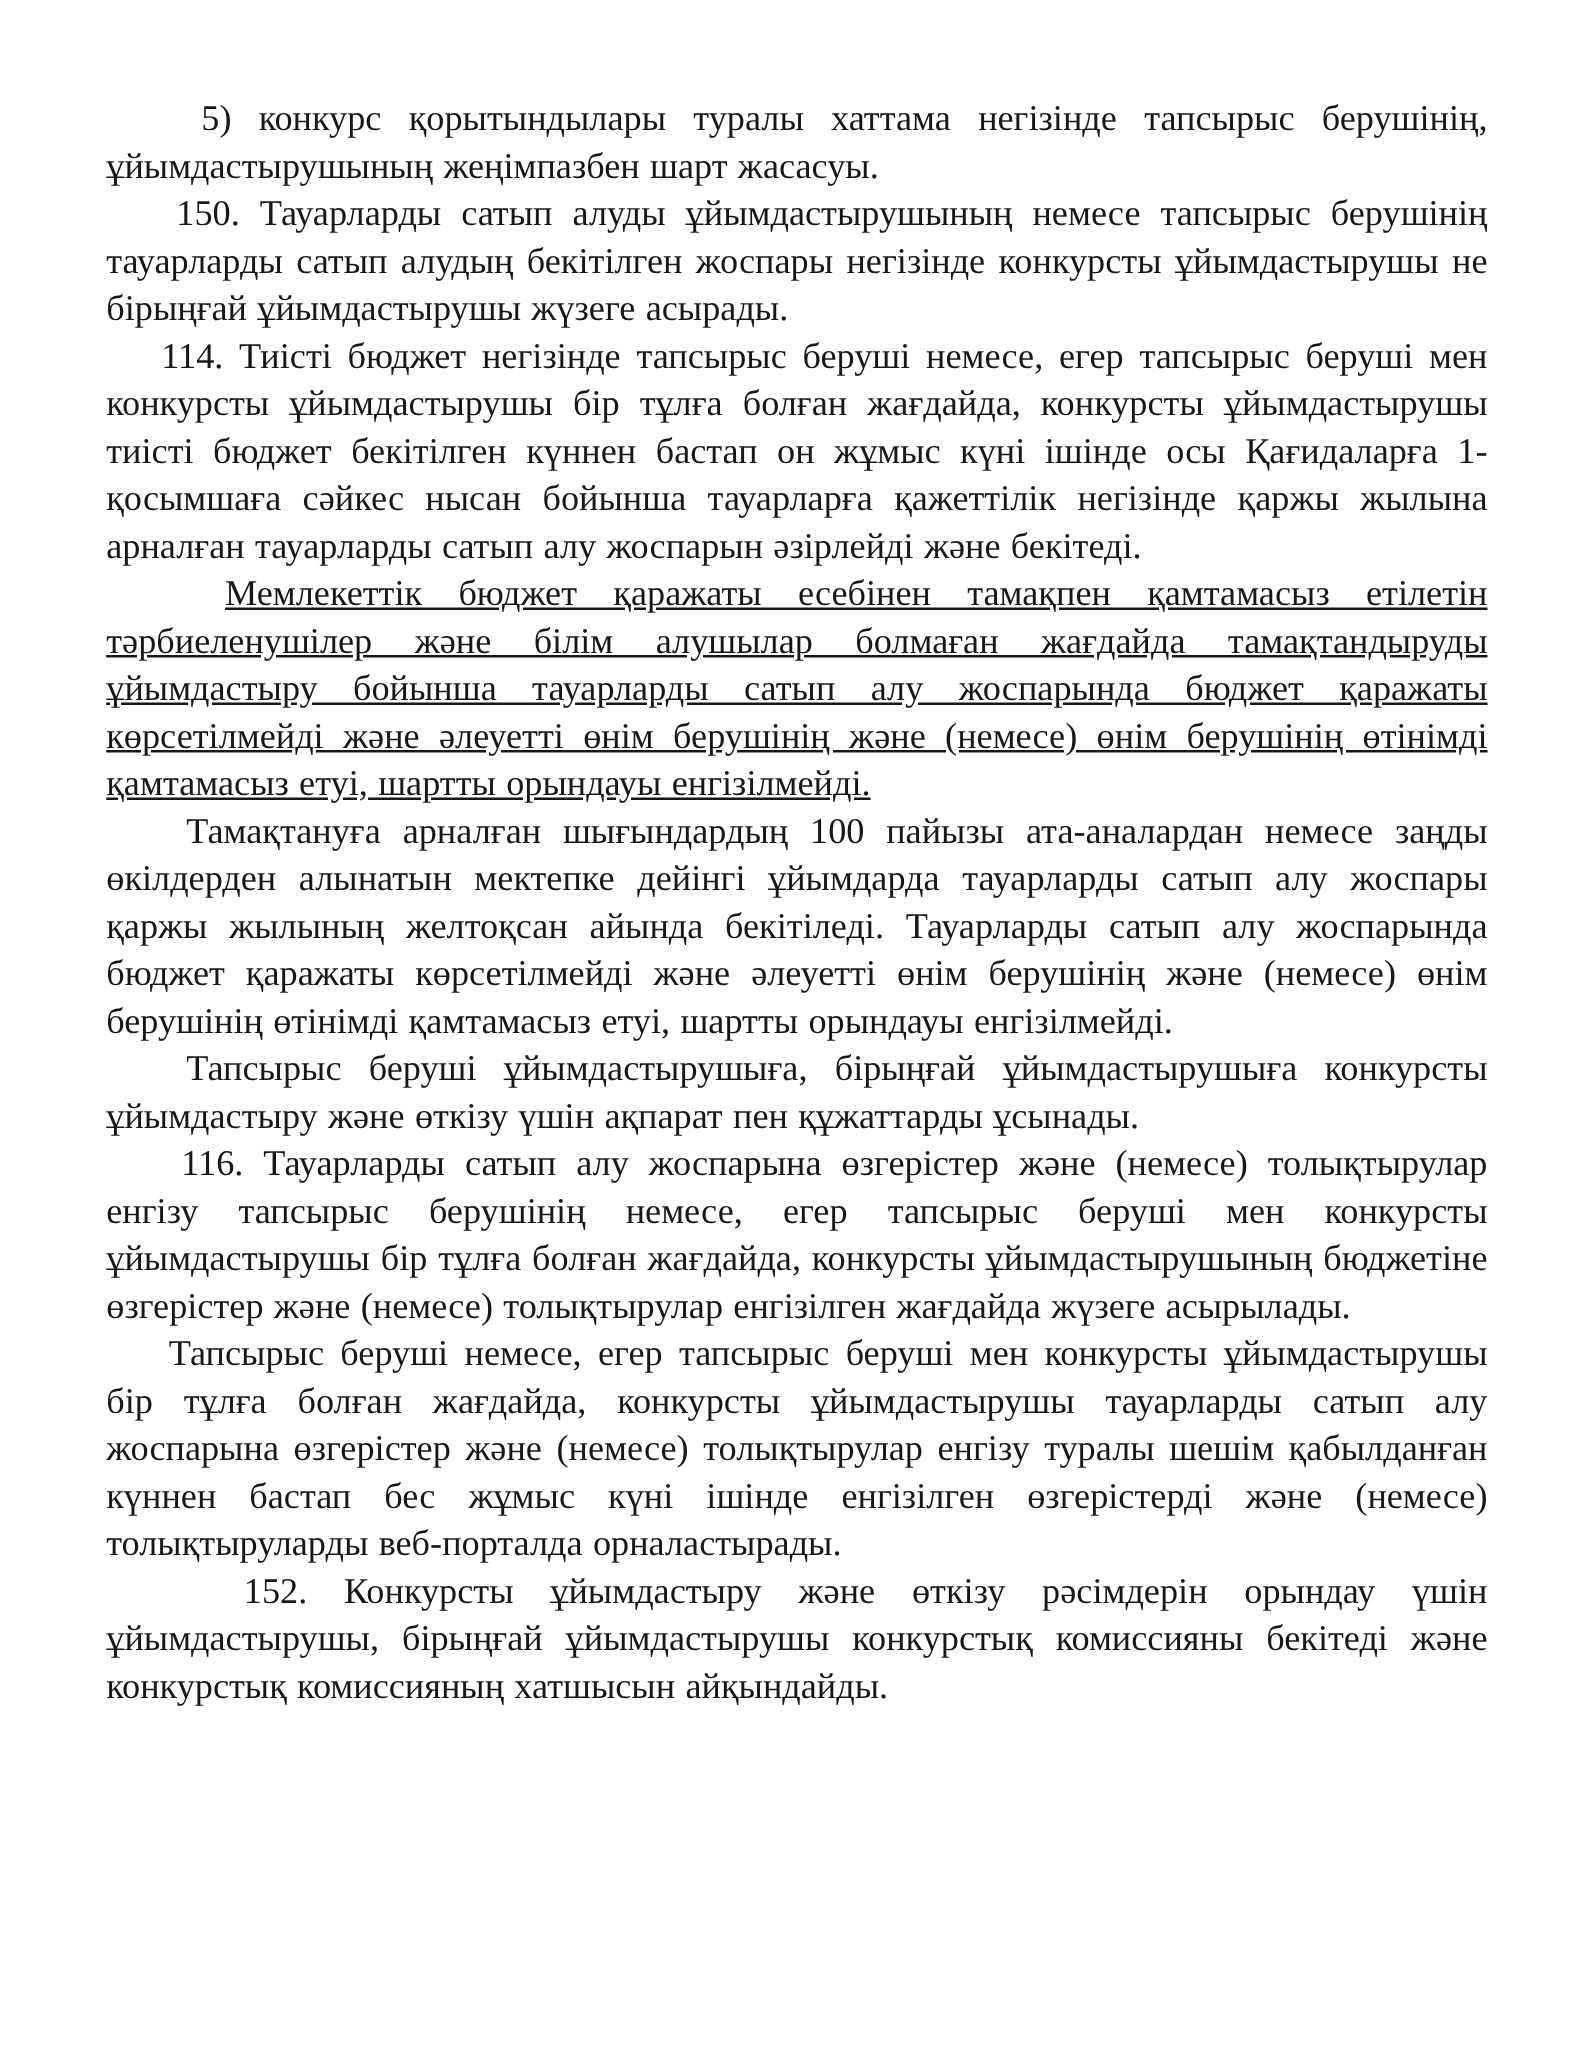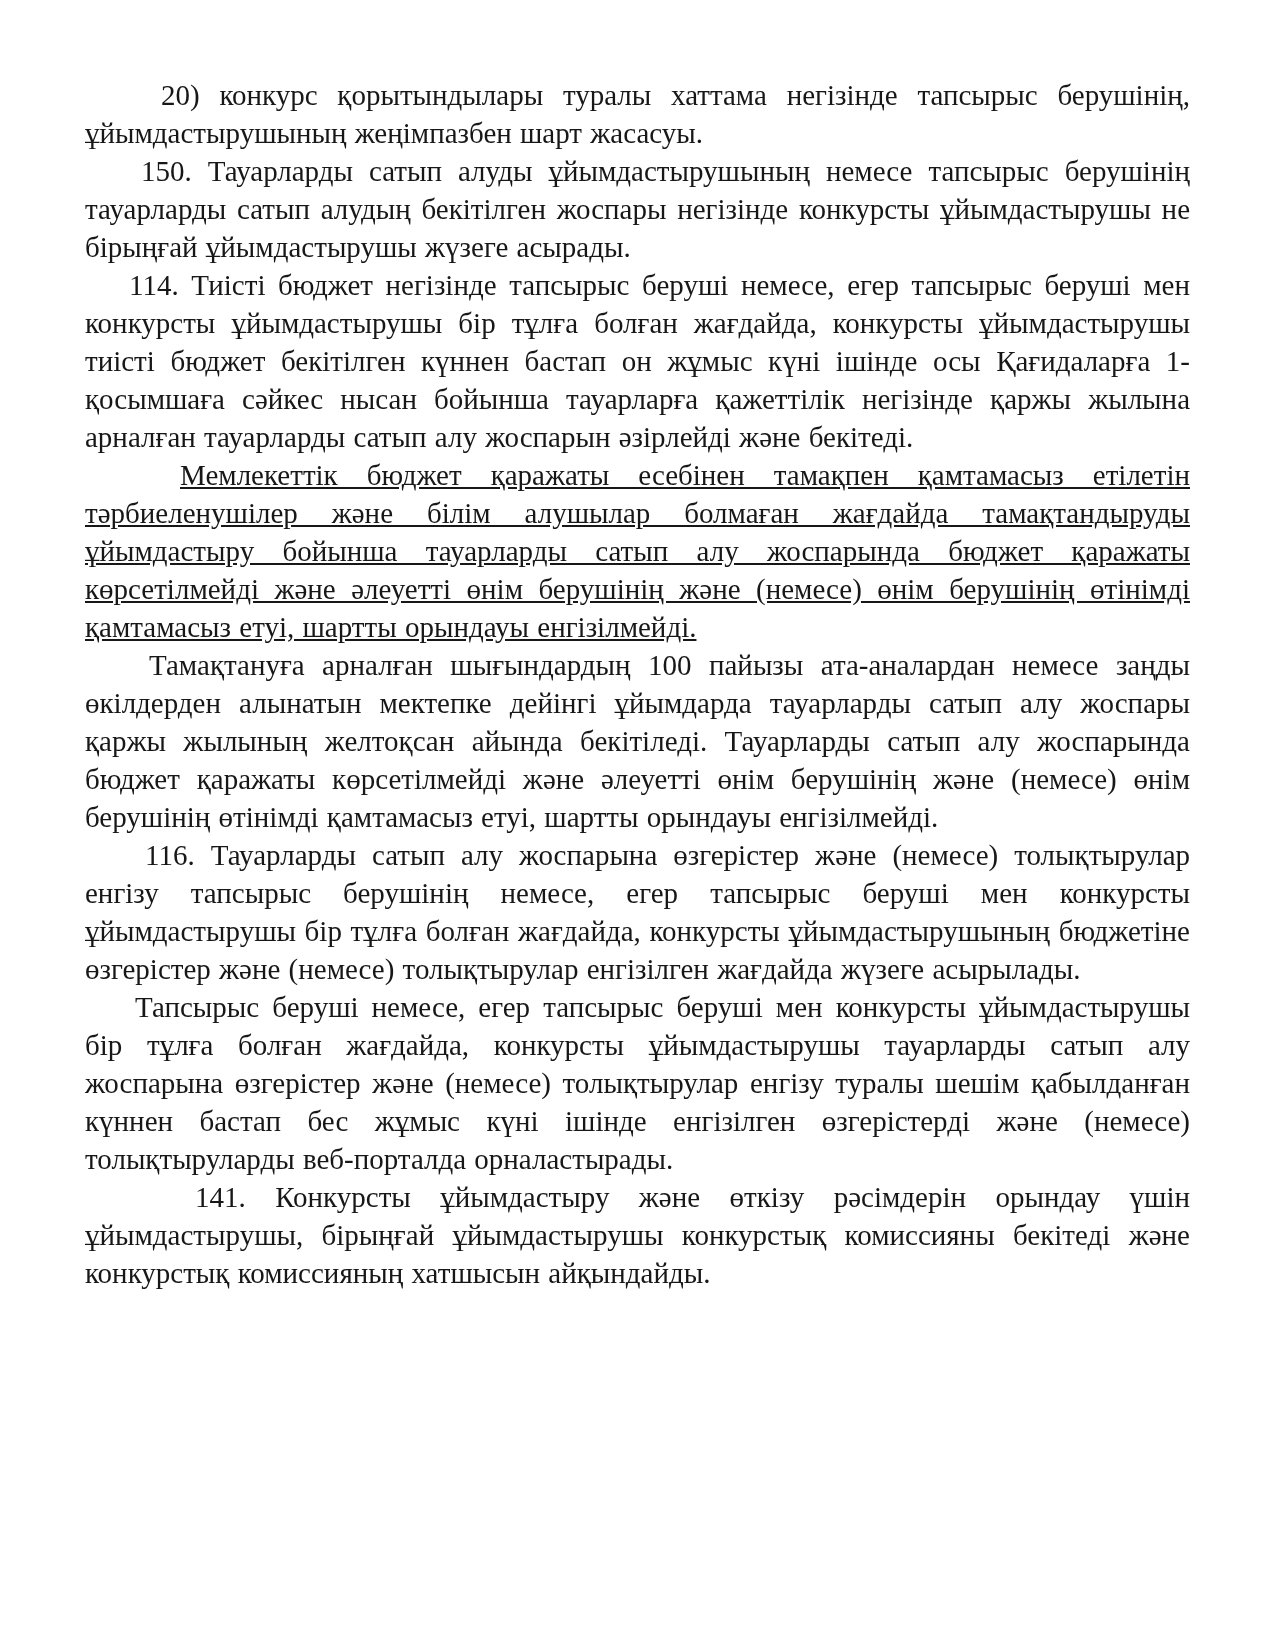--- a/index.html
+++ b/index.html
@@ -30,22 +30,23 @@
     margin: 0;
     padding: 0;
     word-spacing: 1px;
   }
 </style>
 </head>
 <body>
 
 <div class="page">
   <div class="doc-body" id="doc-body">
-      <p class="paragraph" style="text-indent: 76px;">20) конкурс қорытындылары туралы хаттама негізінде тапсырыс берушінің, ұйымдастырушының жеңімпазбен шарт жасасуы.</p>
+      <p class="paragraph" style="text-indent: 76px;">5) конкурс қорытындылары туралы хаттама негізінде тапсырыс берушінің, ұйымдастырушының жеңімпазбен шарт жасасуы.</p>
       <p class="paragraph" style="text-indent: 56px;">150. Тауарларды сатып алуды ұйымдастырушының немесе тапсырыс берушінің тауарларды сатып алудың бекітілген жоспары негізінде конкурсты ұйымдастырушы не бірыңғай ұйымдастырушы жүзеге асырады.</p>
       <p class="paragraph" style="text-indent: 44px;">114. Тиісті бюджет негізінде тапсырыс беруші немесе, егер тапсырыс беруші мен конкурсты ұйымдастырушы бір тұлға болған жағдайда, конкурсты ұйымдастырушы тиісті бюджет бекітілген күннен бастап он жұмыс күні ішінде осы Қағидаларға 1-қосымшаға сәйкес нысан бойынша тауарларға қажеттілік негізінде қаржы жылына арналған тауарларды сатып алу жоспарын әзірлейді және бекітеді.</p>
       <p class="paragraph" style="text-indent: 95px; text-decoration: underline;">Мемлекеттік бюджет қаражаты есебінен тамақпен қамтамасыз етілетін тәрбиеленушілер және білім алушылар болмаған жағдайда тамақтандыруды ұйымдастыру бойынша тауарларды сатып алу жоспарында бюджет қаражаты көрсетілмейді және әлеуетті өнім берушінің және (немесе) өнім берушінің өтінімді қамтамасыз етуі, шартты орындауы енгізілмейді.</p>
       <p class="paragraph" style="text-indent: 64px;">Тамақтануға арналған шығындардың 100 пайызы ата-аналардан немесе заңды өкілдерден алынатын мектепке дейінгі ұйымдарда тауарларды сатып алу жоспары қаржы жылының желтоқсан айында бекітіледі. Тауарларды сатып алу жоспарында бюджет қаражаты көрсетілмейді және әлеуетті өнім берушінің және (немесе) өнім берушінің өтінімді қамтамасыз етуі, шартты орындауы енгізілмейді.</p>
+      <p class="paragraph" style="text-indent: 64px;">Тапсырыс беруші ұйымдастырушыға, бірыңғай ұйымдастырушыға конкурсты ұйымдастыру және өткізу үшін ақпарат пен құжаттарды ұсынады.</p>
       <p class="paragraph" style="text-indent: 60px;">116. Тауарларды сатып алу жоспарына өзгерістер және (немесе) толықтырулар енгізу тапсырыс берушінің немесе, егер тапсырыс беруші мен конкурсты ұйымдастырушы бір тұлға болған жағдайда, конкурсты ұйымдастырушының бюджетіне өзгерістер және (немесе) толықтырулар енгізілген жағдайда жүзеге асырылады.</p>
       <p class="paragraph" style="text-indent: 50px;">Тапсырыс беруші немесе, егер тапсырыс беруші мен конкурсты ұйымдастырушы бір тұлға болған жағдайда, конкурсты ұйымдастырушы тауарларды сатып алу жоспарына өзгерістер және (немесе) толықтырулар енгізу туралы шешім қабылданған күннен бастап бес жұмыс күні ішінде енгізілген өзгерістерді және (немесе) толықтыруларды веб-порталда орналастырады.</p>
-      <p class="paragraph" style="text-indent: 110px;">141. Конкурсты ұйымдастыру және өткізу рәсімдерін орындау үшін ұйымдастырушы, бірыңғай ұйымдастырушы конкурстық комиссияны бекітеді және конкурстық комиссияның хатшысын айқындайды.</p>
+      <p class="paragraph" style="text-indent: 110px;">152. Конкурсты ұйымдастыру және өткізу рәсімдерін орындау үшін ұйымдастырушы, бірыңғай ұйымдастырушы конкурстық комиссияны бекітеді және конкурстық комиссияның хатшысын айқындайды.</p>
     </div>
 </div>
 
 </body></html>

